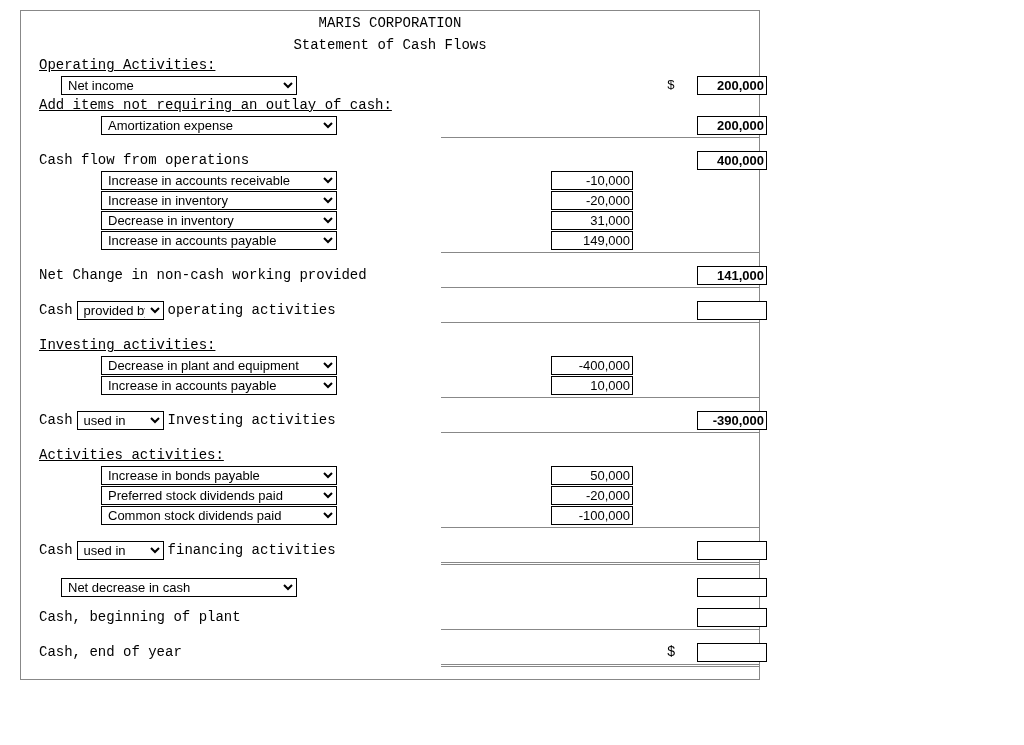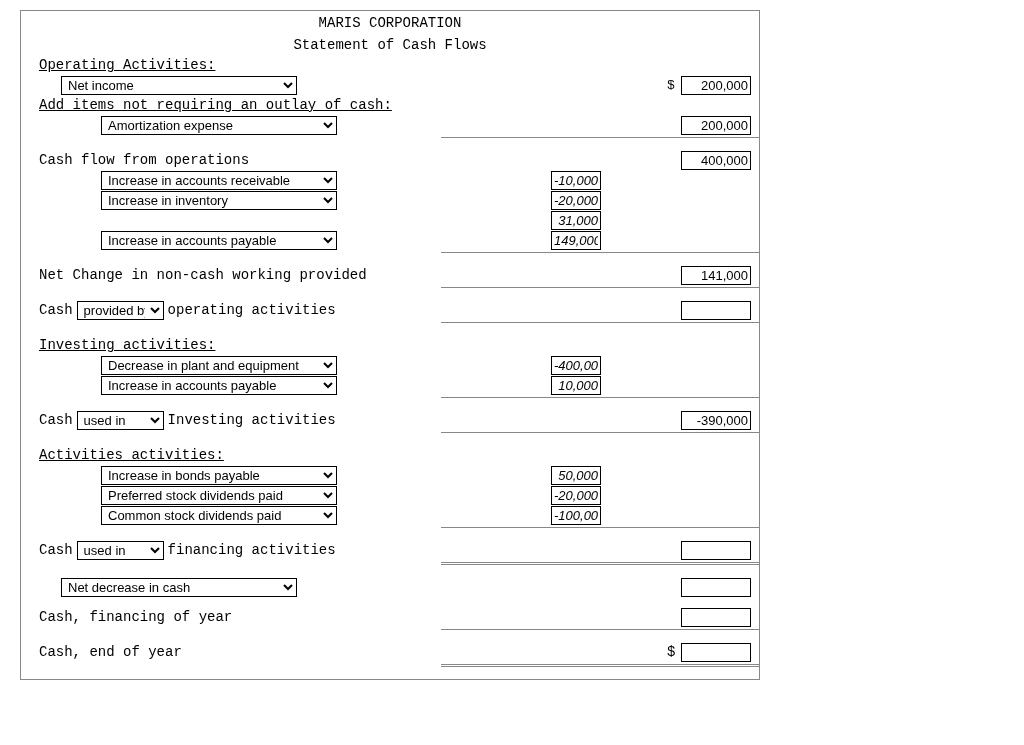--- a/index.html
+++ b/index.html
@@ -51,24 +51,24 @@
   select.med { width: 87px; }
   input[type="text"] {
     font-family: Arial, sans-serif;
     font-size: 13px;
     height: 19px;
     border: 1px solid #000;
     text-align: right;
     padding: 0 2px;
     background:#fff;
   }
-  input.col-mid { width: 50px; font-style: italic; }
+  input.col-mid { width: 82px; }
   input.col-right { width: 70px; }
   .col-mid-pos { position: absolute; left: 530px; }
-  .col-right-pos { position: absolute; left: 660px; }
+  .col-right-pos { position: absolute; left: 676px; font-weight: bold; }
   .dollar-right { position: absolute; left: 646px; font-family:"Courier New",monospace; }
   .ruler {
     border-top: 1px solid #888;
     margin: 2px 0 2px 420px;
   }
   .dblruler {
     border-top: 1px solid #888;
     border-bottom: 1px solid #888;
     height: 3px;
     margin: 2px 0 2px 420px;
@@ -108,20 +108,21 @@
 
   <div class="row indent2">
     <select class="wide"><option>Increase in accounts receivable</option></select>
     <input type="text" class="col-mid col-mid-pos" value="-10,000" style="">
   </div>
   <div class="row indent2">
     <select class="wide"><option>Increase in inventory</option></select>
     <input type="text" class="col-mid col-mid-pos" value="-20,000" style="">
   </div>
   <div class="row indent2">
+    <select class="wide"><option>Decrease in inventory</option></select>
     <input type="text" class="col-mid col-mid-pos" value="31,000" style="">
   </div>
   <div class="row indent2">
     <select class="wide"><option>Increase in accounts payable</option></select>
     <input type="text" class="col-mid col-mid-pos" value="149,000" style="">
   </div>
 
   <div class="ruler"></div>
   <div class="sp"></div>
 
@@ -196,21 +197,21 @@
   <div class="sp"></div>
 
   <div class="row indent1">
     <select class="wide"><option>Net decrease in cash</option></select>
     <input type="text" class="col-right col-right-pos" style="">
   </div>
 
   <div class="sp"></div>
 
   <div class="row indent0 mono">
-    <span>Cash, financing of year</span>
+    <span>Cash, beginning of plant</span>
     <input type="text" class="col-right col-right-pos" style="">
   </div>
   <div class="ruler"></div>
   <div class="sp"></div>
 
   <div class="row indent0 mono">
     <span>Cash, end of year</span>
     <span class="dollar-right">$</span>
     <input type="text" class="col-right col-right-pos" style="">
   </div>

